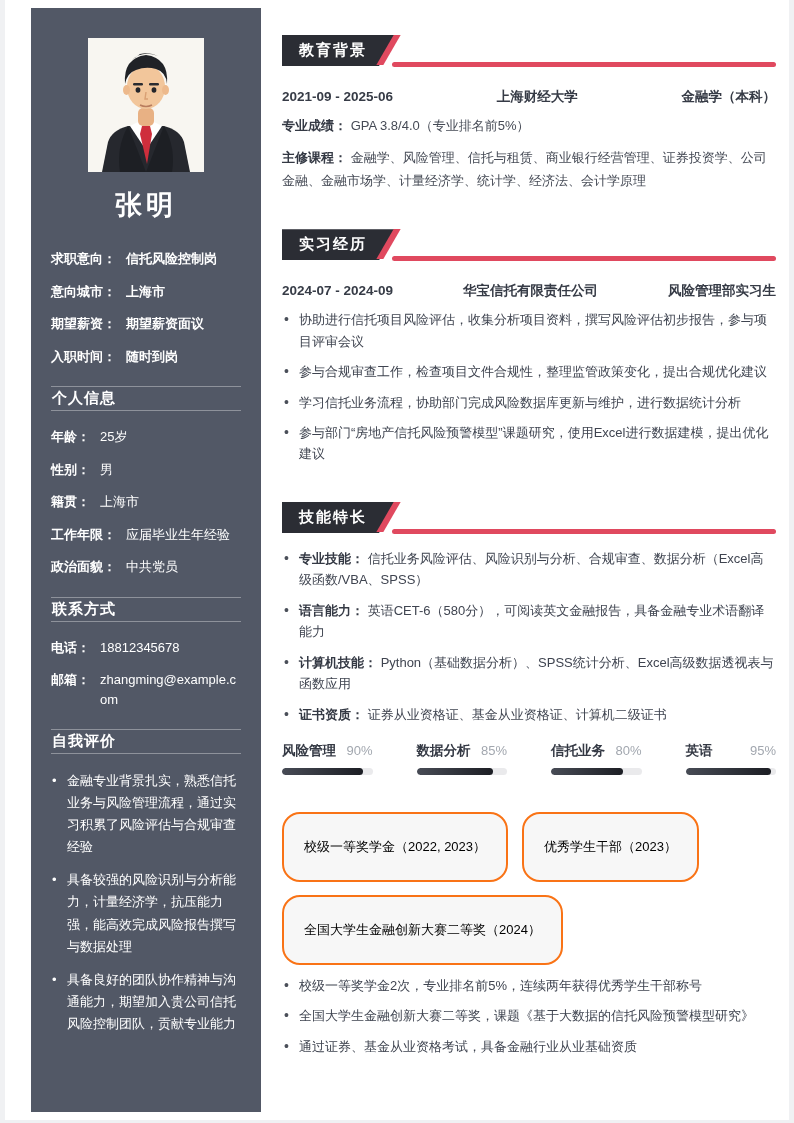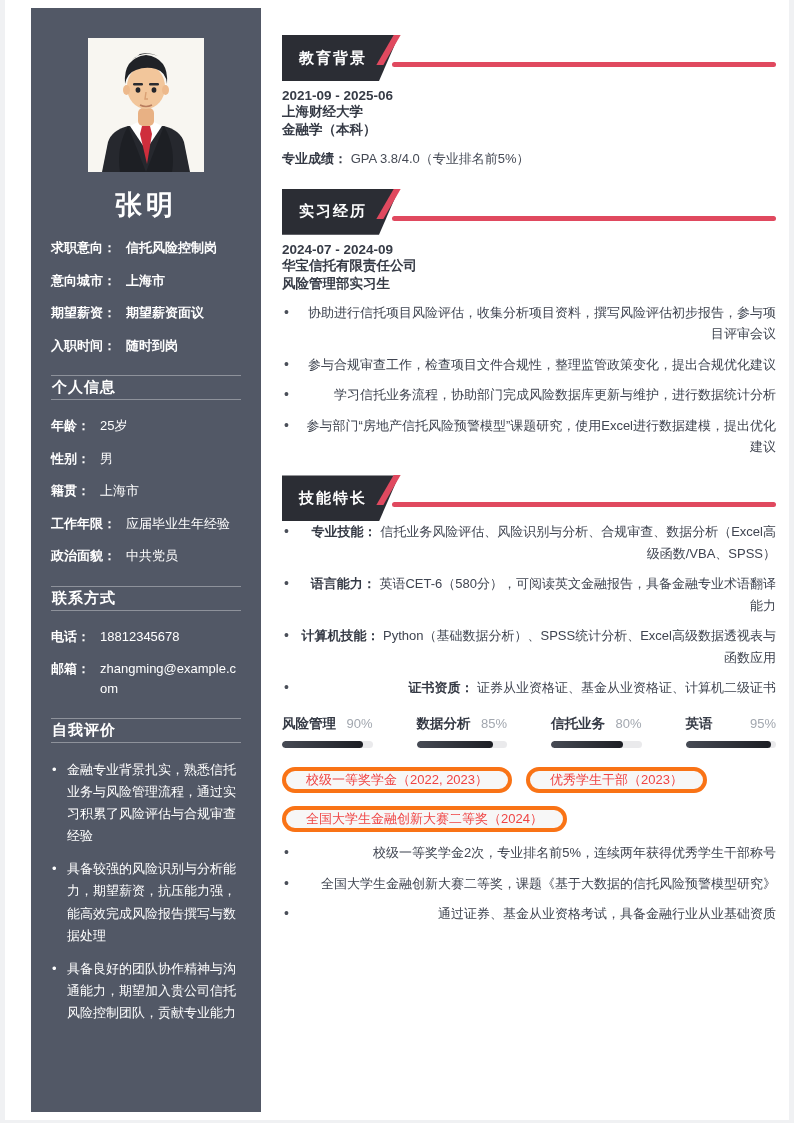--- a/index.html
+++ b/index.html
@@ -20,76 +20,76 @@
     width:116px; height:134px; margin:0 auto; background:#f8f6f1;
     display:flex; align-items:flex-end; justify-content:center; overflow:hidden;
   }
   .photo svg { display:block; }
   .name { text-align:center; font-size:27px; font-weight:700; letter-spacing:4px; margin-top:15px; }
 
   .kv { display:flex; gap:10px; font-size:13px; line-height:1.5; margin-bottom:13px; }
   .kv .k { font-weight:700; white-space:nowrap; }
   .kv .v { font-weight:400; }
   .kv.strong .v { font-weight:700; }
-  .intent { margin-top:15px; }
+  .intent { margin-top:26px; }
 
   .side-title {
     border-top:1px solid rgba(255,255,255,.35);
     border-bottom:1px solid rgba(255,255,255,.35);
     padding:2px 1px; font-size:15px; font-weight:700; letter-spacing:1px;
     margin:20px 0 16px 0;
   }
   .side-bullet { position:relative; padding-left:16px; font-size:13px; line-height:1.7; margin-bottom:11px; }
   .side-bullet::before { content:"•"; position:absolute; left:1px; top:0; }
   .break-all { word-break:break-all; }
 
   
   .main { position:absolute; left:277px; top:35px; width:494px; color:#3f4450; }
 
   .sec-header { position:relative; height:32px; }
   .sec-badge {
-    position:absolute; left:0; top:0; height:46px; min-width:106px;
+    position:absolute; left:0; top:0; height:31px; min-width:106px;
     background:#2b2d34; color:#fff; font-size:15px; font-weight:700; letter-spacing:2px;
     display:flex; align-items:center; padding:0 32px 0 17px;
     clip-path:polygon(0 0, 100% 0, calc(100% - 20px) 100%, 0 100%);
   }
   .sec-diag {
     position:absolute; left:103px; top:0; width:7px; height:30px;
     background:#e0495f; transform:skewX(-30deg);
   }
   .sec-line {
     position:absolute; left:110px; right:0; top:27px; height:5px;
     background:#e0495f; border-radius:3px;
   }
 
   .meta-row {
     display:flex; justify-content:space-between; align-items:baseline;
-    font-size:13.5px; font-weight:700; color:#363b46; margin-top:21px;flex-direction:column;
+    font-size:13.5px; font-weight:700; color:#363b46; margin-top:21px;
   }
   .label-row { font-size:13px; line-height:1.75; margin-top:9px; color:#454a55; }
   .label-row .lbl { font-weight:700; color:#343944; }
 
   .m-bullet { position:relative; padding-left:17px; font-size:13px; line-height:1.65; margin-top:9px; }
   .m-bullet::before { content:"•"; position:absolute; left:2px; top:-1px; color:#4a4f59; font-size:14px; }
   .m-bullet .lbl { font-weight:700; color:#343944; }
 
-  .section { margin-top:18px;text-align:right; }
+  .section { margin-top:37px; }
   .bullets { margin-top:6px; }
 
   .bars { display:grid; grid-template-columns:1fr 1fr 1fr 1fr; column-gap:44px; row-gap:15px; margin-top:17px; }
   .bar-head { display:flex; justify-content:space-between; align-items:baseline; }
   .bar-head .bn { font-size:13.5px; font-weight:700; color:#343944; }
   .bar-head .bp { font-size:13px; color:#a2a7af; }
   .bar-track { height:7px; background:#eaeaec; border-radius:4px; margin-top:8px; overflow:hidden; }
   .bar-fill { height:100%; border-radius:4px; background:linear-gradient(90deg,#474b55,#1c1e24); }
 
   .pills { display:flex; flex-wrap:wrap; gap:13px 14px; margin-top:19px; }
   .pill {
-    border:4px solid #f97316; background:#f7f7f7; border-radius:18px;
-    padding:0 20px; font-size:13px; color:#ef4444; white-space:nowrap;
+    border:2px solid #f97316; background:#f7f7f7; border-radius:18px;
+    padding:24px 20px; font-size:13px; color:#000000; white-space:nowrap;
   }
 </style>
 </head>
 <body>
 
 <div class="page">
 
   <aside class="sidebar">
 
     <div class="photo">
@@ -177,21 +177,21 @@
       </div>
       <div class="kv">
         <span class="k">邮箱：</span>
         <span class="v break-all">zhangming@example.com</span>
       </div>
     </div>
 
     <div class="side-title">自我评价</div>
     <div>
       <div class="side-bullet">金融专业背景扎实，熟悉信托业务与风险管理流程，通过实习积累了风险评估与合规审查经验</div>
-      <div class="side-bullet">具备较强的风险识别与分析能力，期望薪资，抗压能力强，能高效完成风险报告撰写与数据处理</div>
+      <div class="side-bullet">具备较强的风险识别与分析能力，计量经济学，抗压能力强，能高效完成风险报告撰写与数据处理</div>
       <div class="side-bullet">具备良好的团队协作精神与沟通能力，期望加入贵公司信托风险控制团队，贡献专业能力</div>
     </div>
   </aside>
 
   <main class="main">
 
     <section>
       <div class="sec-header">
         <div class="sec-badge">
           <span>教育背景</span>
@@ -200,20 +200,24 @@
         <div class="sec-line"></div>
       </div>
       <div class="meta-row">
         <span>2021-09 - 2025-06</span>
         <span>上海财经大学</span>
         <span>金融学（本科）</span>
       </div>
       <div class="label-row">
         <span class="lbl">专业成绩：</span>
         <span>GPA 3.8/4.0（专业排名前5%）</span>
+      </div>
+      <div class="label-row">
+        <span class="lbl">主修课程：</span>
+        <span>金融学、风险管理、信托与租赁、商业银行经营管理、证券投资学、公司金融、金融市场学、计量经济学、统计学、经济法、会计学原理</span>
       </div>
     </section>
 
     <section class="section">
       <div class="sec-header">
         <div class="sec-badge">
           <span>实习经历</span>
         </div>
         <div class="sec-diag"></div>
         <div class="sec-line"></div>

